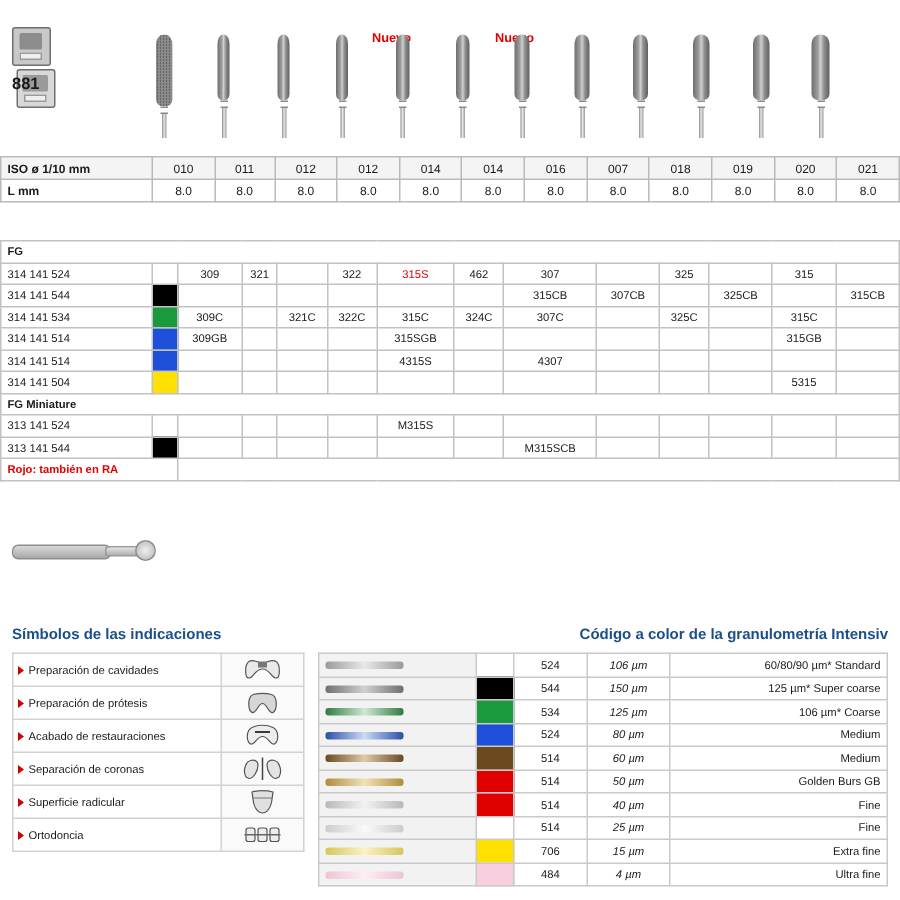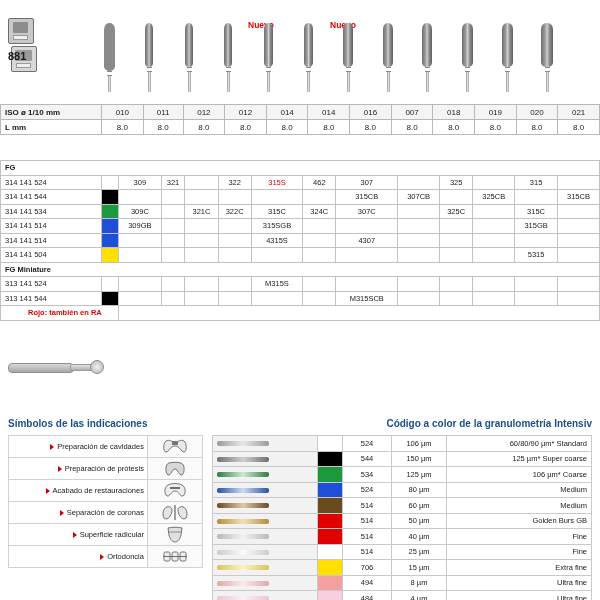--- a/index.html
+++ b/index.html
@@ -45,47 +45,47 @@
   .ref td{border:1px solid #c2c2c2;height:13.5px;font-size:7.5px;text-align:center;padding:0;}
   .ref td.lbl{text-align:left;padding-left:4px;width:96px;}
   .ref td.sw{width:16px;}
   .ref .secthdr td{text-align:left;font-weight:bold;padding-left:4px;background:#fff;}
   .red{color:#e00000;}
   .sw-black{background:#000;}
   .sw-green{background:#1a9a3c;}
   .sw-blue{background:#1d4fd8;}
   .sw-yellow{background:#ffe000;}
   .sw-white{background:#fff;}
-  .rojo{font-weight:bold;color:#e00000;font-size:7.5px;margin-left:23px;}
+  .rojo{font-weight:bold;color:#e00000;font-size:7.5px;}
 
   .handpiece{position:absolute;left:8px;top:357px;width:120px;height:20px;}
   .hp-body{position:absolute;left:0;top:6px;width:64px;height:8px;background:linear-gradient(180deg,#d9d9d9,#a8a8a8);border:1px solid #8d8d8d;border-radius:4px;}
   .hp-neck{position:absolute;left:62px;top:7px;width:22px;height:5px;background:linear-gradient(180deg,#e2e2e2,#b0b0b0);border:1px solid #9a9a9a;border-radius:2px;}
   .hp-head{position:absolute;left:82px;top:3px;width:12px;height:12px;border:1px solid #8d8d8d;border-radius:50%;background:radial-gradient(#f0f0f0,#b4b4b4);}
 
   
   .legend{position:absolute;left:8px;top:418px;width:195px;}
   .legend h3{margin:0 0 6px 0;font-size:10px;font-weight:bold;color:#1b4f8a;}
   .legend-table{width:195px;border:1px solid #b9b9b9;}
-  .legend-table td{border:1px solid #d2d2d2;height:21px;font-size:7.5px;padding:0 3px;vertical-align:middle;text-align:right;}
+  .legend-table td{border:1px solid #d2d2d2;height:21px;font-size:7.5px;padding:0 3px;vertical-align:middle;}
   .legend-table td.tx{width:136px;}
   .legend-table td.ic{width:49px;text-align:center;background:#fafafa;}
   .bullet{display:inline-block;width:0;height:0;border-left:4px solid #cc0000;border-top:3px solid transparent;border-bottom:3px solid transparent;margin-right:3px;vertical-align:middle;}
 
   .toothsvg{display:block;margin:0 auto;}
 
   
   .ccode{position:absolute;left:212px;top:418px;width:380px;}
   .ccode h3{margin:0 0 6px 0;font-size:10px;font-weight:bold;color:#1b4f8a;text-align:right;}
   .ccode-table{width:380px;border-collapse:collapse;}
   .ccode-table td{border:1px solid #c9c9c9;height:14.5px;font-size:7.5px;text-align:center;padding:0;}
   .ccode-table td.shape{width:100px;background:#f2f2f2;text-align:left;padding-left:4px;}
   .ccode-table td.sw{width:24px;}
   .ccode-table td.code{width:48px;}
-  .ccode-table td.um{width:54px;}
+  .ccode-table td.um{width:54px;font-style:italic;}
   .ccode-table td.nm{text-align:right;padding-right:4px;}
   .mini{display:inline-block;height:5px;border-radius:2px;vertical-align:middle;}
 </style>
 </head>
 <body>
 
 <div class="wrap">
 
   <div class="top">
     <div class="icon-box">
@@ -473,27 +473,20 @@
         <td class="nm">Fine</td>
       </tr>
       <tr>
         <td class="shape"><span class="mini" style="width:52px;background:linear-gradient(90deg,#d8c45a,#fbf3c4,#d8c45a);"></span></td>
         <td class="sw" style="background:#ffe000"></td>
         <td class="code">706</td>
         <td class="um">15 µm</td>
         <td class="nm">Extra fine</td>
       </tr>
       <tr>
-        <td class="shape"><span class="mini" style="width:52px;background:linear-gradient(90deg,#e0a8a8,#fde8e8,#e0a8a8);"></span></td>
-        <td class="sw" style="background:#f2a0a0"></td>
-        <td class="code">494</td>
-        <td class="um">8 µm</td>
-        <td class="nm">Ultra fine</td>
-      </tr>
-      <tr>
         <td class="shape"><span class="mini" style="width:52px;background:linear-gradient(90deg,#edc4d6,#fdeef5,#edc4d6);"></span></td>
         <td class="sw" style="background:#f8cfe0"></td>
         <td class="code">484</td>
         <td class="um">4 µm</td>
         <td class="nm">Ultra fine</td>
       </tr>
     </tbody>
       </table>
   </div>
 

